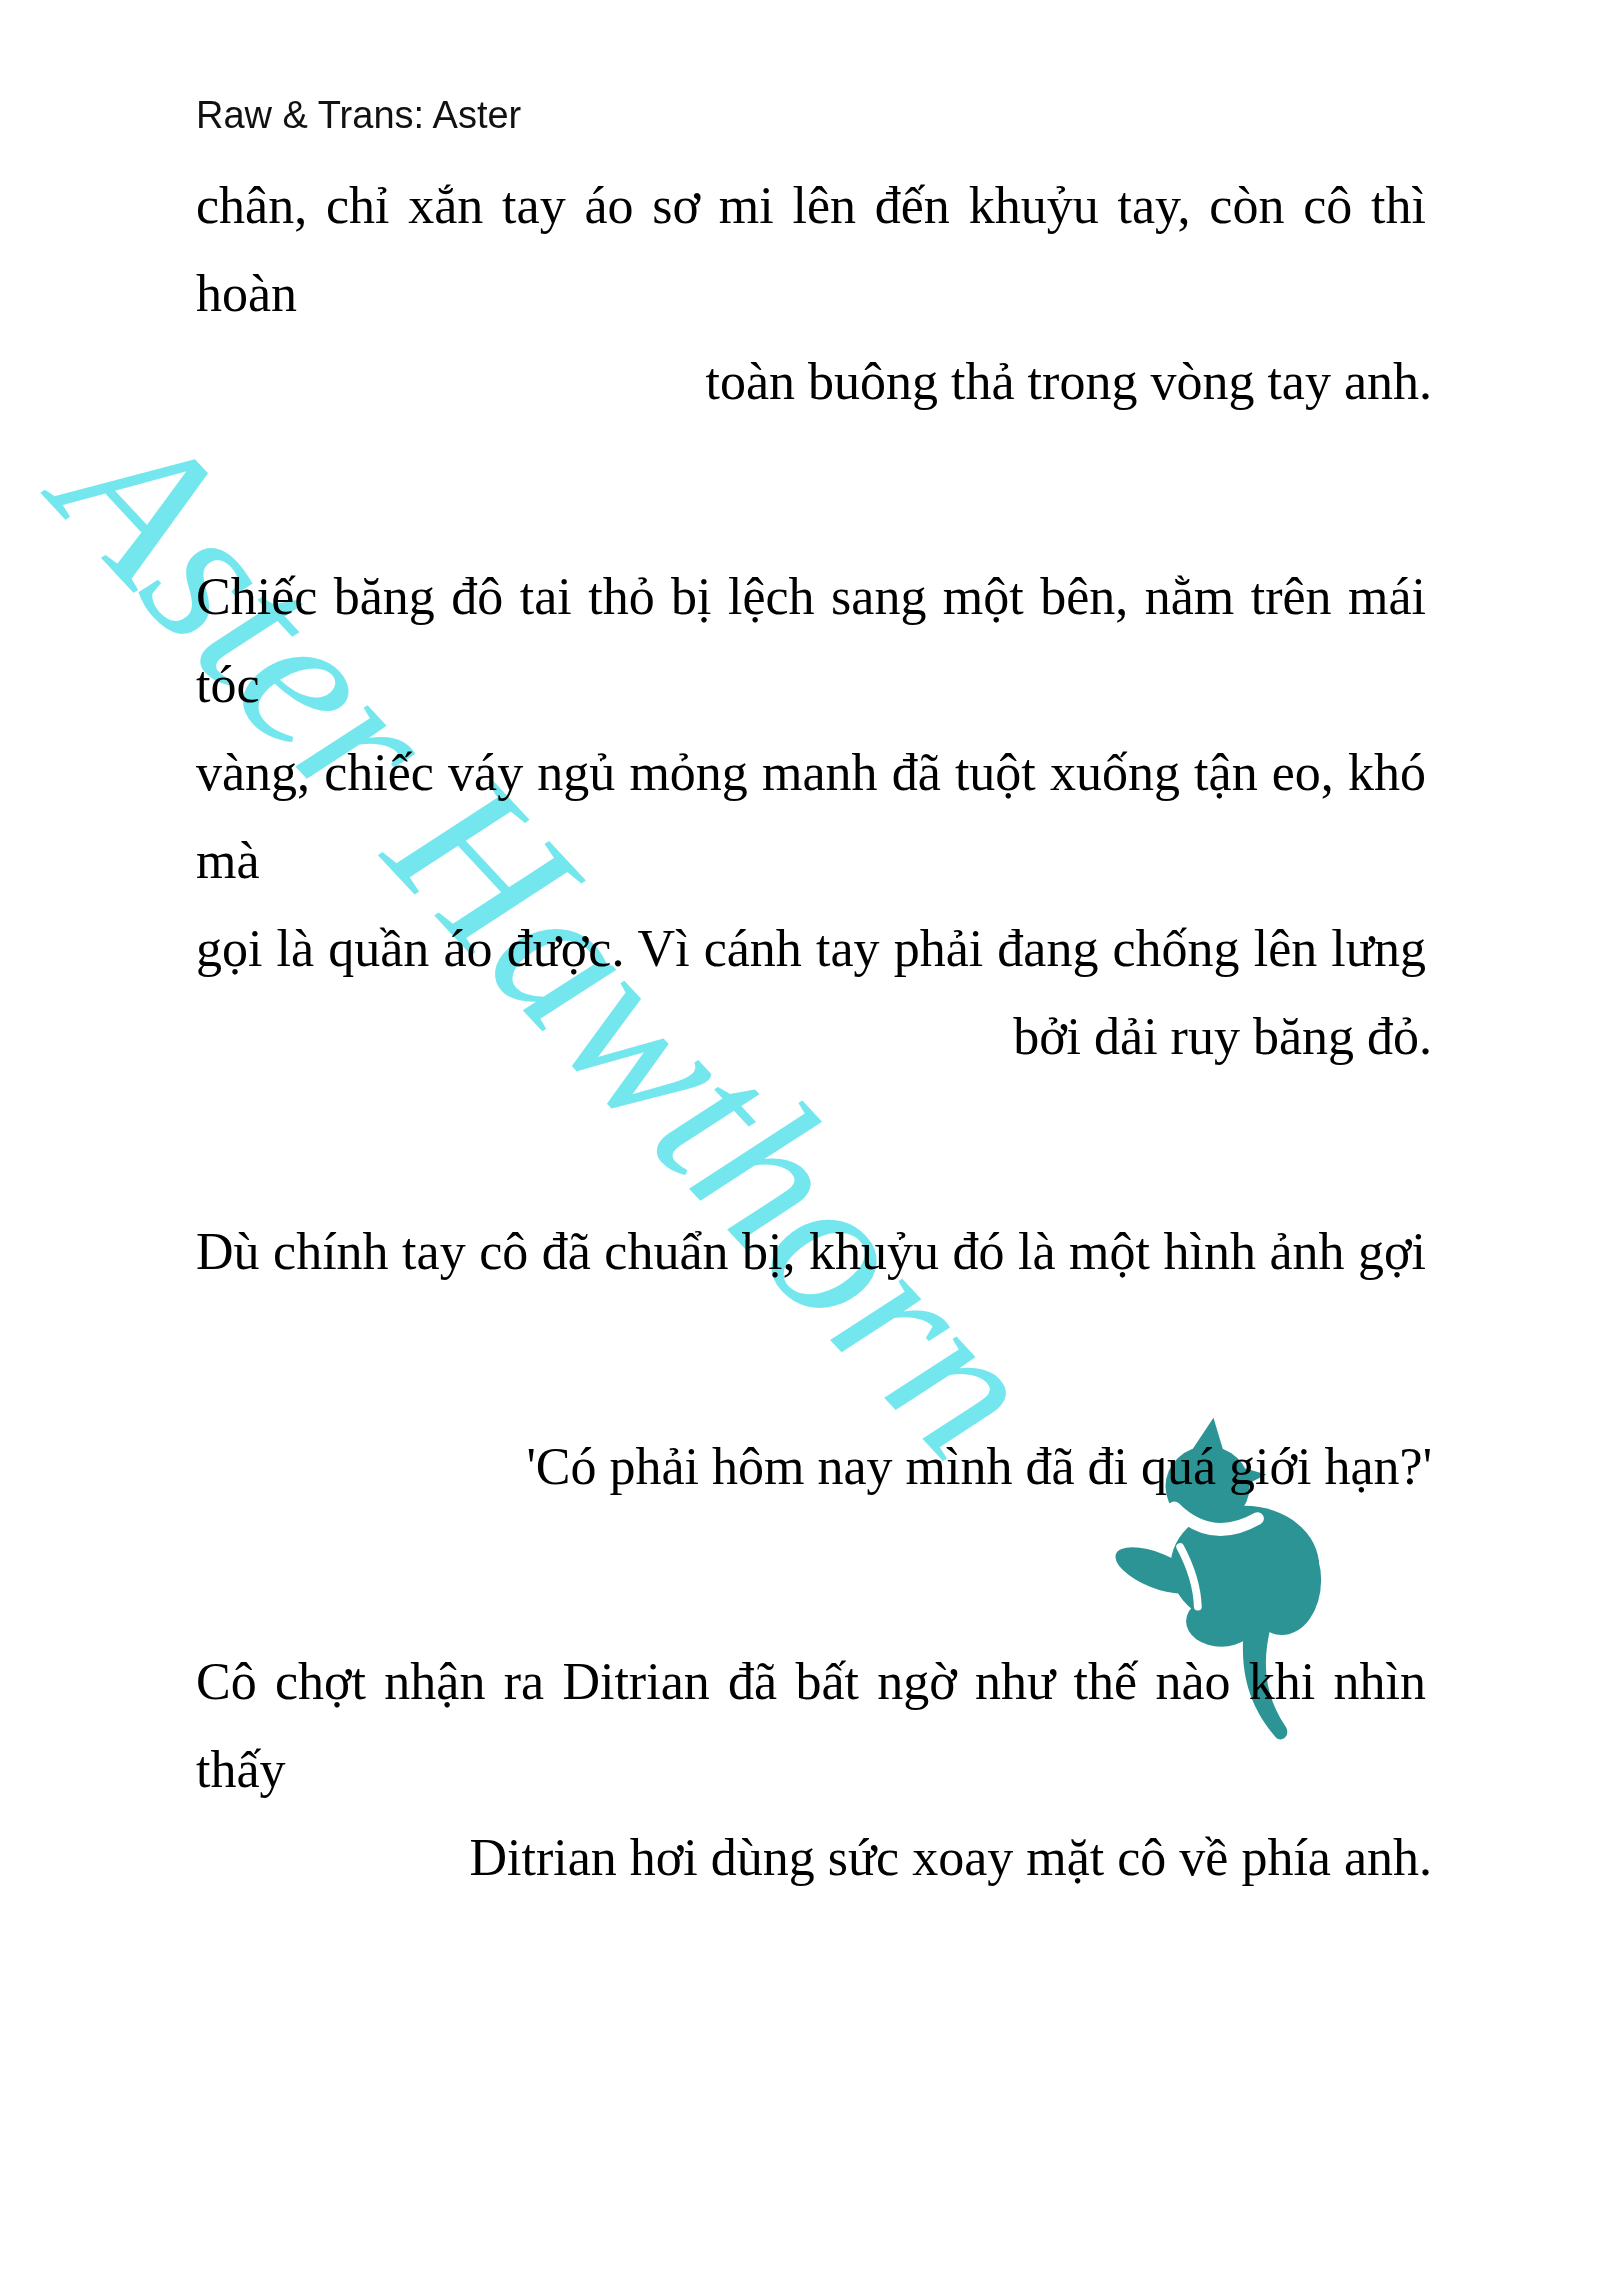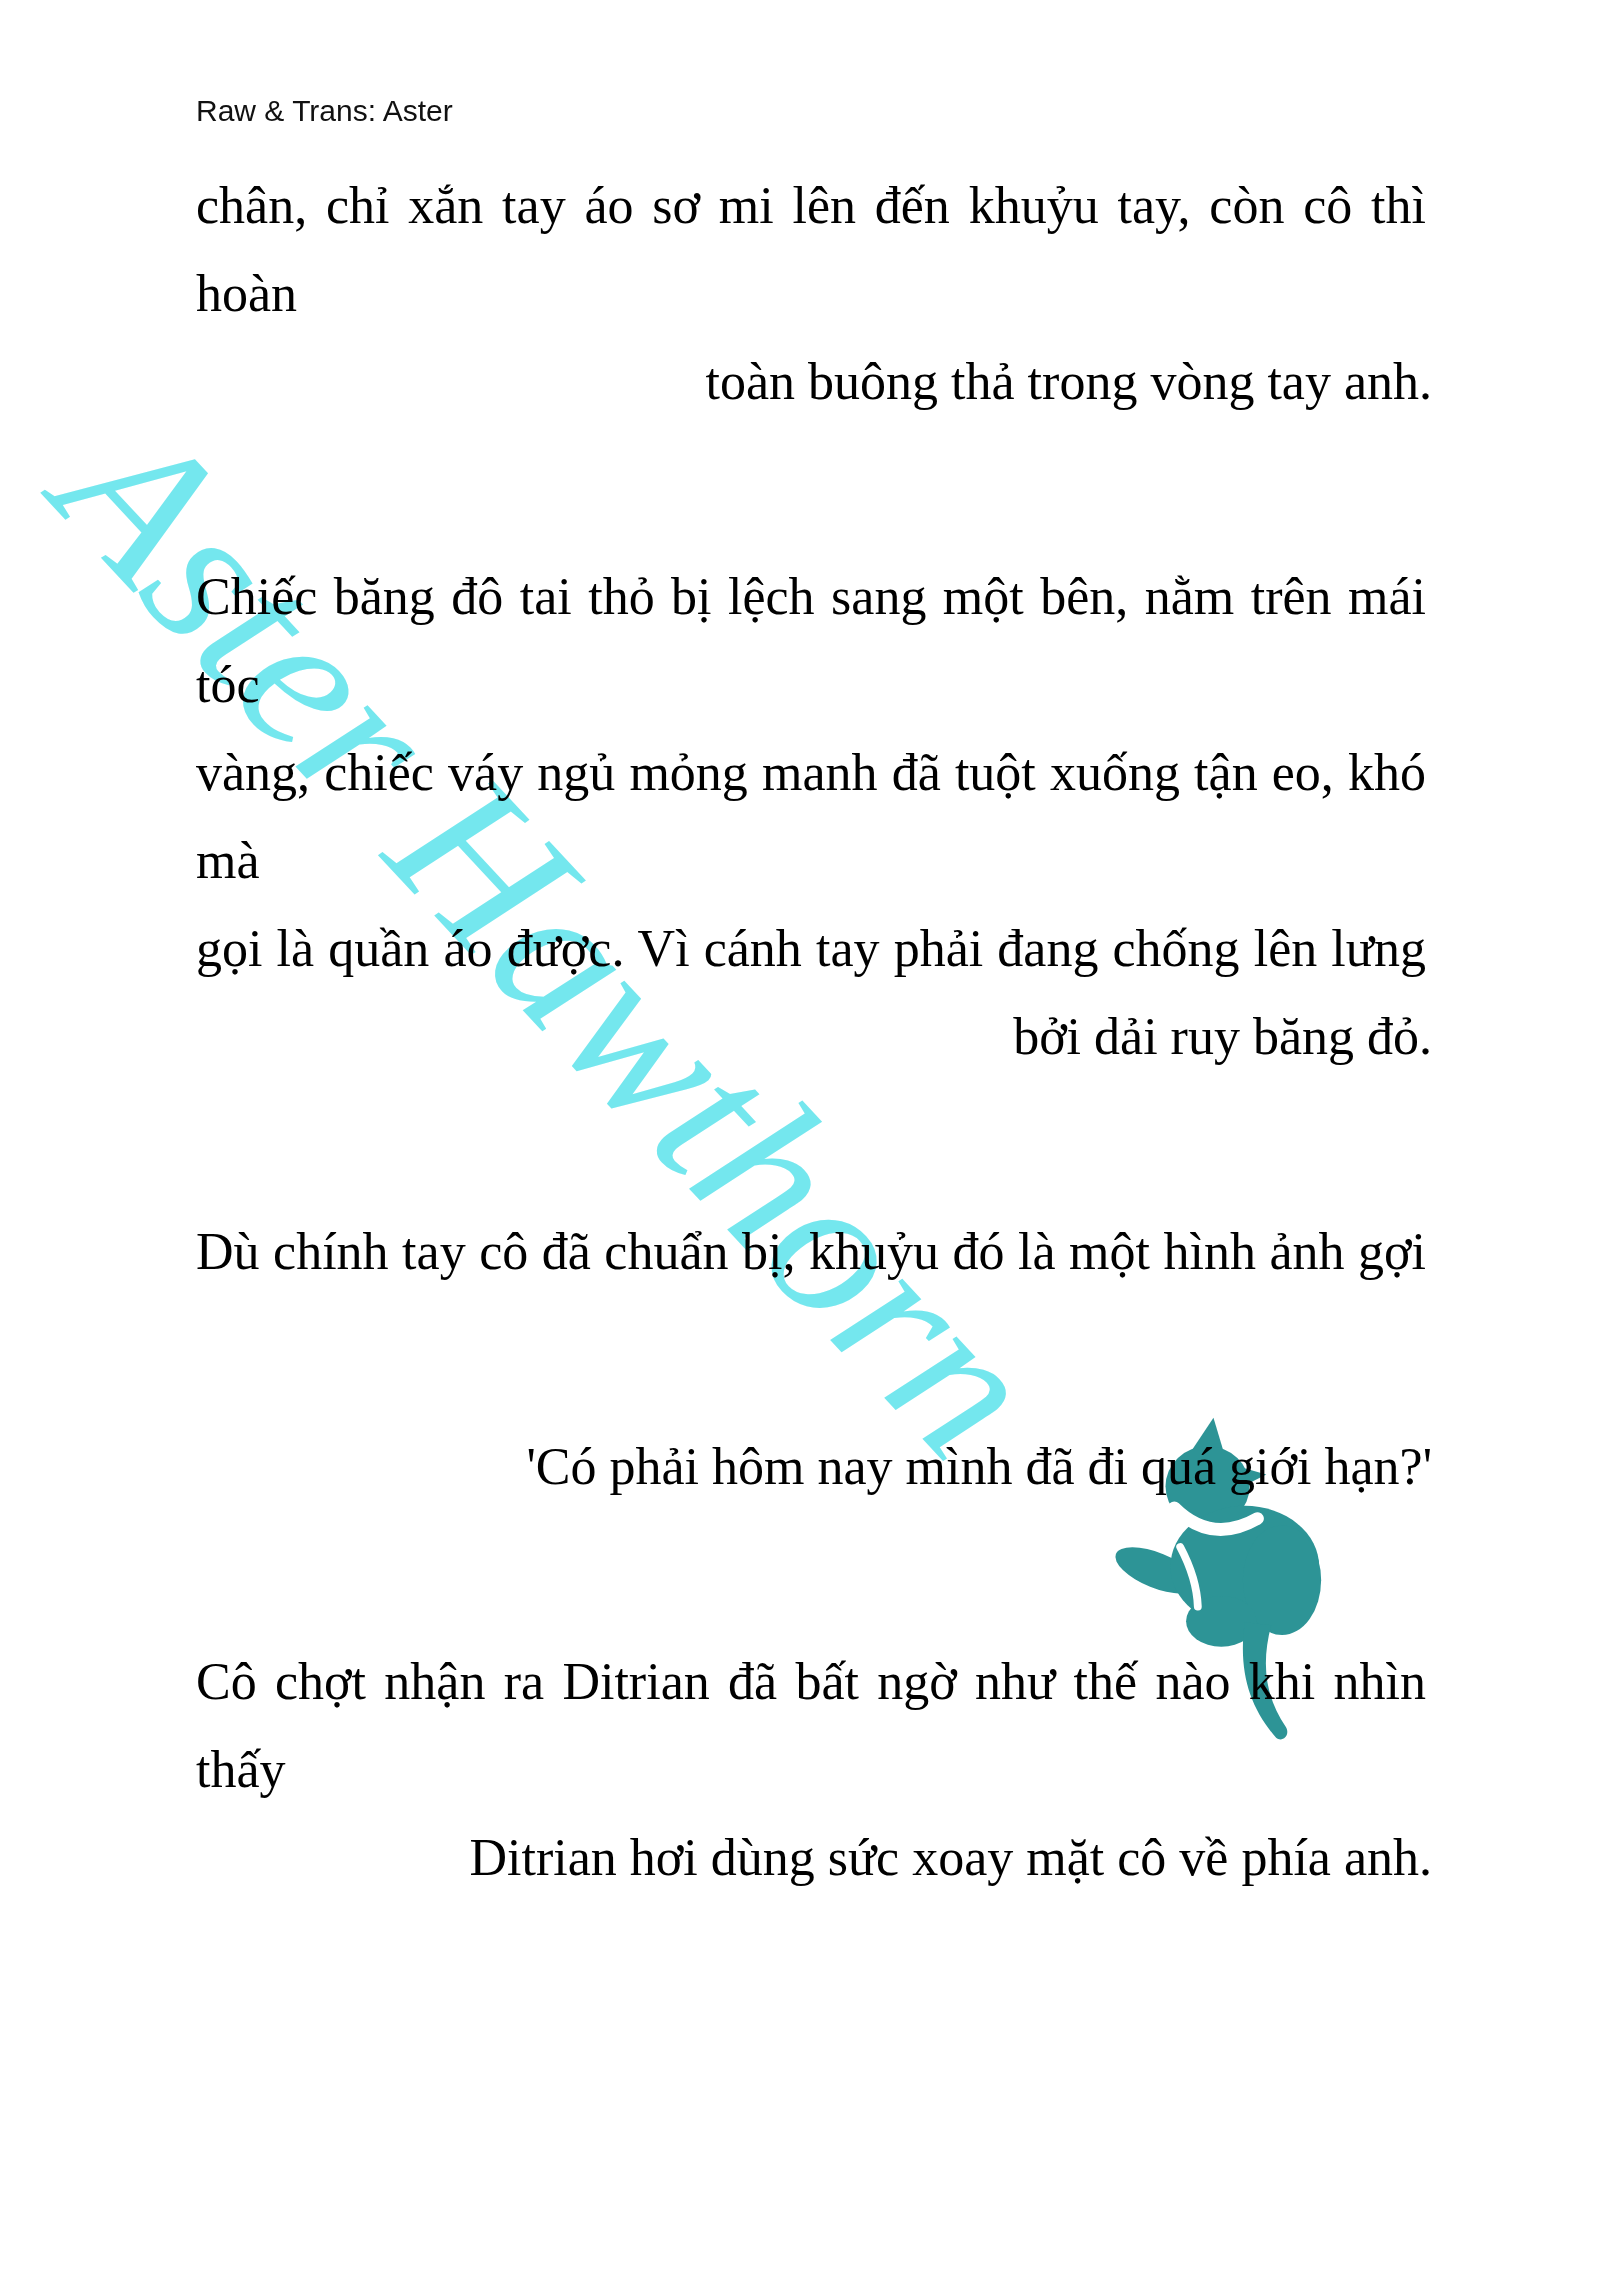--- a/index.html
+++ b/index.html
@@ -6,21 +6,21 @@
   .page{
     position:relative;
     width:1621px;height:2293px;
     background:#ffffff;
     overflow:hidden;
     font-family:"Liberation Serif",serif;
   }
   .header{
     position:absolute;left:196px;top:94px;
     font-family:"Liberation Sans",sans-serif;
-    font-size:30px;color:#111111;
+    font-size:38px;color:#111111;
     z-index:3;white-space:nowrap;
   }
   .watermark{
     position:absolute;left:181px;top:377px;
     font-family:"Liberation Serif",serif;
     font-style:italic;
     font-size:206px;
     line-height:1.1;
     color:#74e7ee;
     white-space:nowrap;

